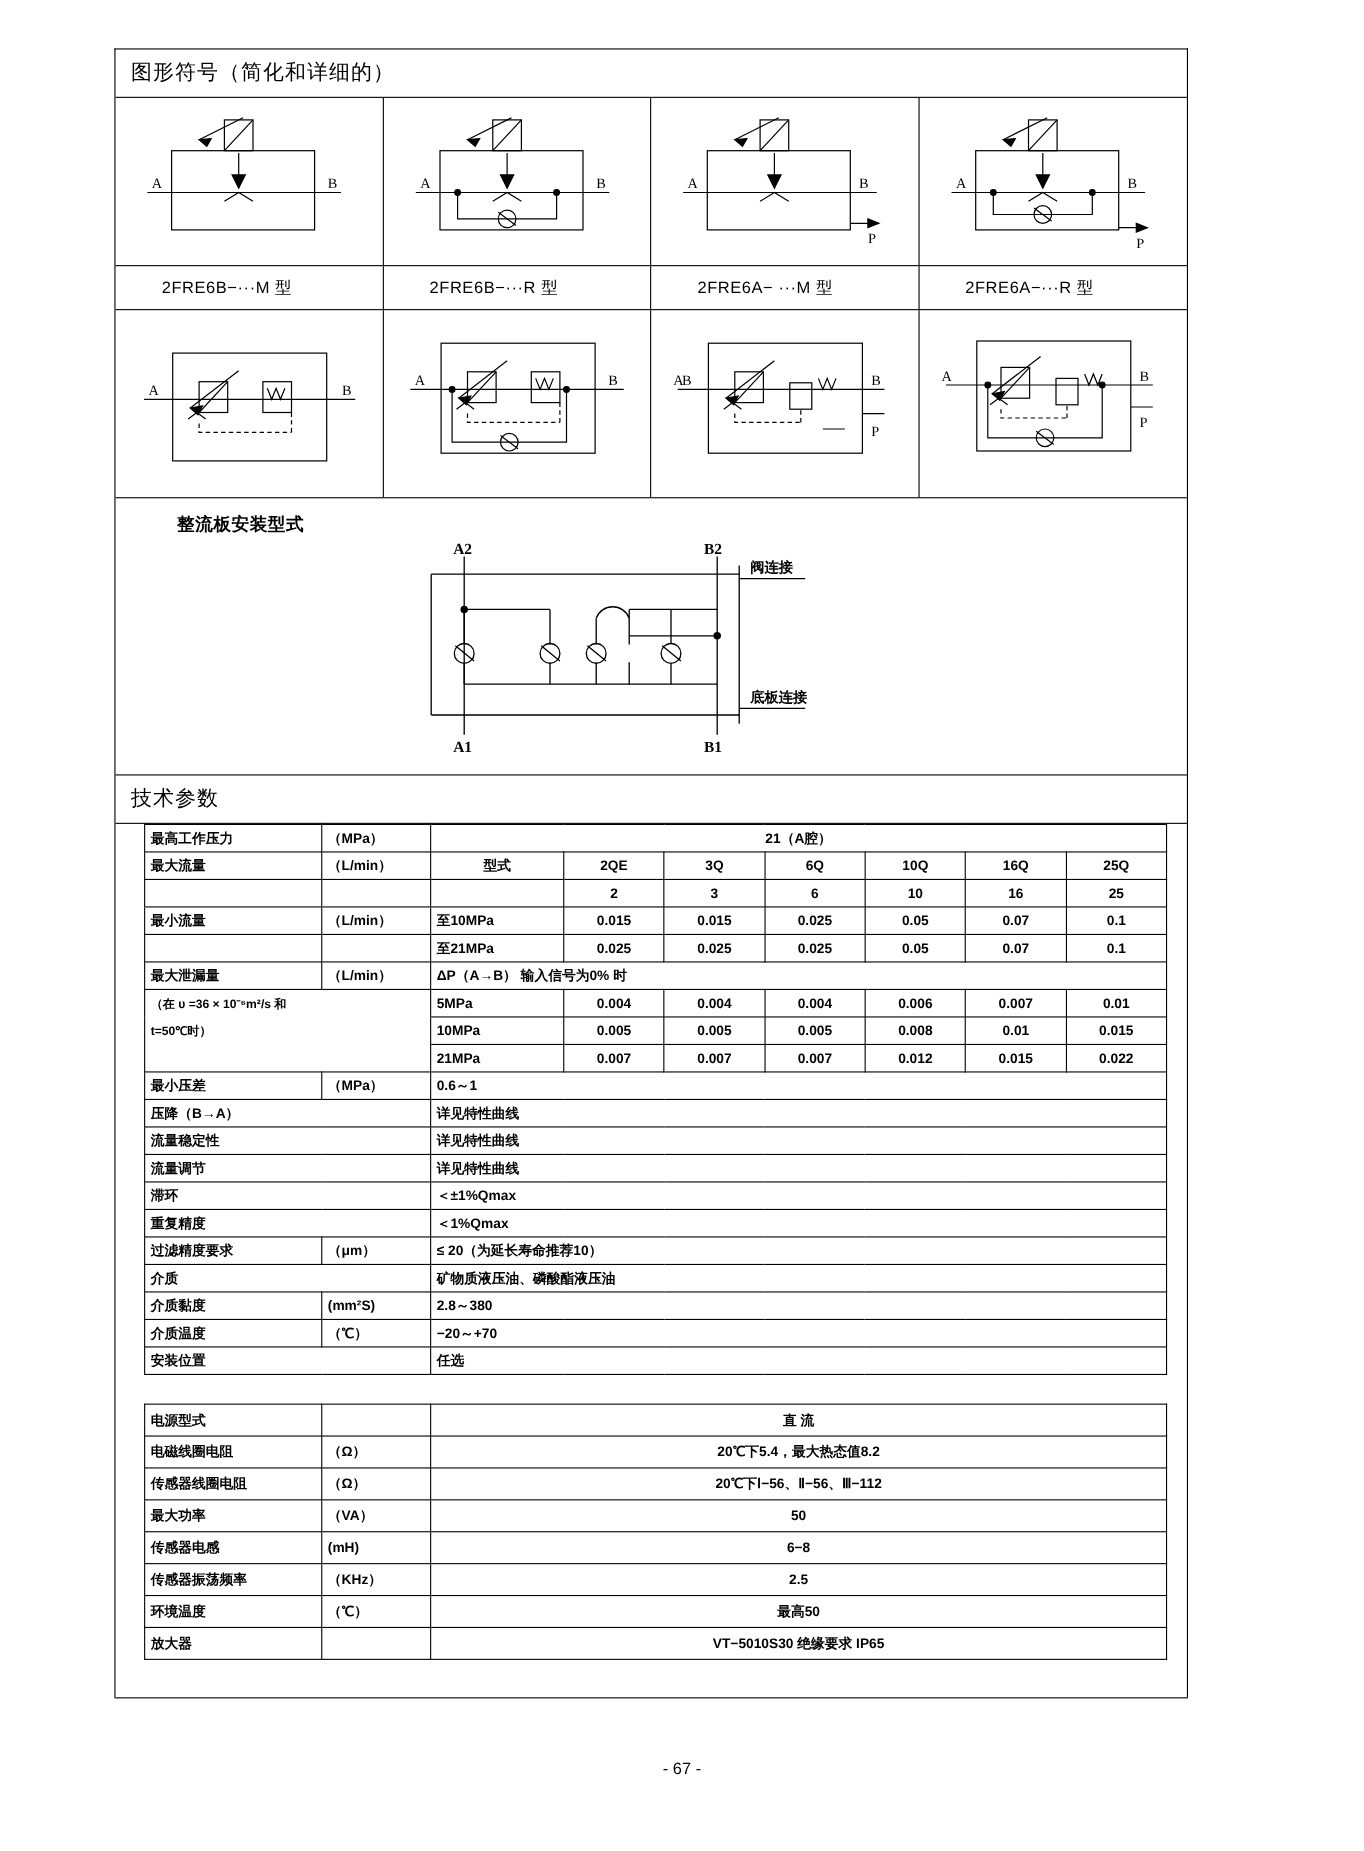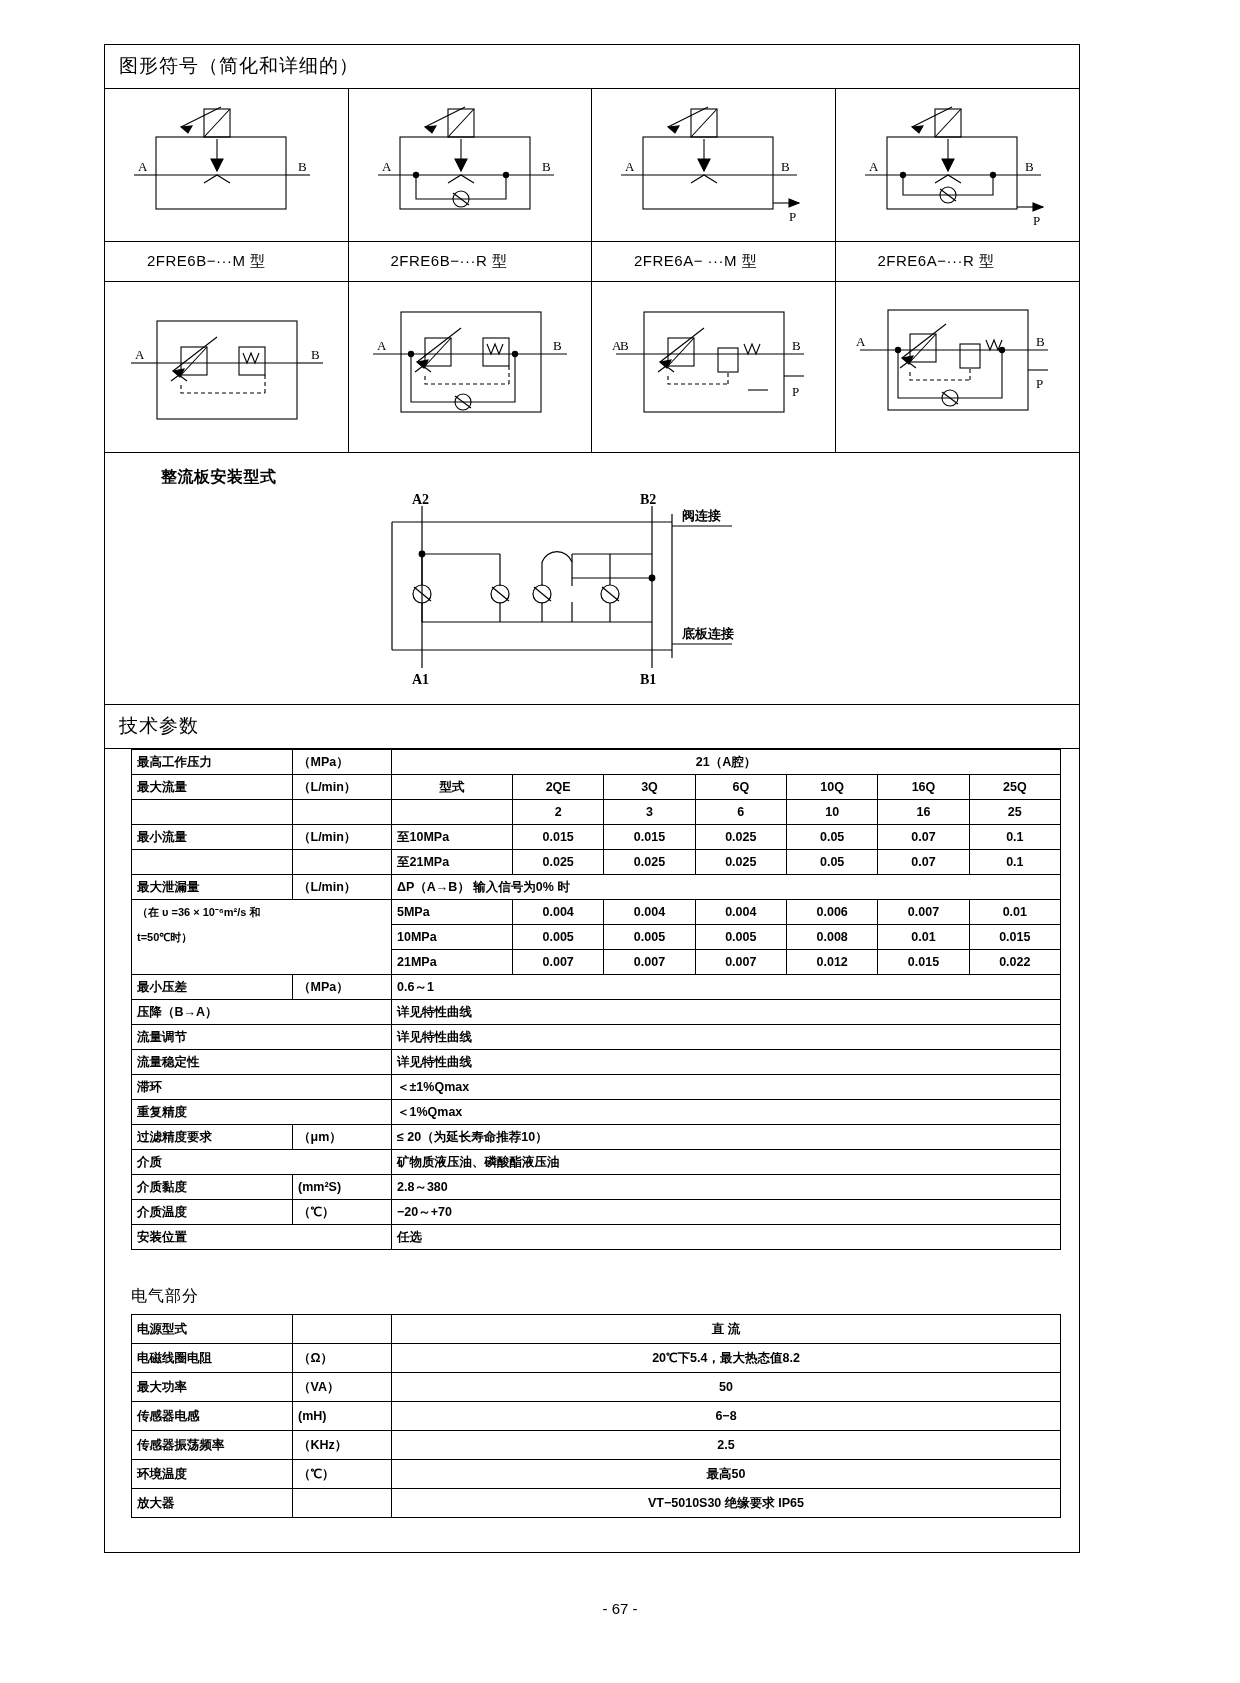--- a/index.html
+++ b/index.html
@@ -494,25 +494,25 @@
         <tr>
           <td>最小压差</td>
           <td>（MPa）</td>
           <td colspan="7">0.6～1</td>
         </tr>
         <tr>
           <td colspan="2">压降（B→A）</td>
           <td colspan="7">详见特性曲线</td>
         </tr>
         <tr>
+          <td colspan="2">流量稳定性</td>
+          <td colspan="7">详见特性曲线</td>
+        </tr>
+        <tr>
           <td colspan="2">流量调节</td>
-          <td colspan="7">详见特性曲线</td>
-        </tr>
-        <tr>
-          <td colspan="2">流量稳定性</td>
           <td colspan="7">详见特性曲线</td>
         </tr>
         <tr>
           <td colspan="2">滞环</td>
           <td colspan="7">＜±1%Qmax</td>
         </tr>
         <tr>
           <td colspan="2">重复精度</td>
           <td colspan="7">＜1%Qmax</td>
         </tr>
@@ -536,34 +536,38 @@
           <td colspan="7">−20～+70</td>
         </tr>
         <tr>
           <td colspan="2">安装位置</td>
           <td colspan="7">任选</td>
         </tr>
       </tbody>
         </table>
 
       <div class="elec-wrap">
-        <div class="sub-title">电气部分</div>
         <table class="el">
           <tbody>
               <tr>
             <td class="lbl">电源型式</td>
             <td class="unit"></td>
             <td class="ctr">直    流</td>
           </tr>
           <tr>
             <td>电磁线圈电阻</td>
             <td>（Ω）</td>
             <td class="ctr">20℃下5.4，最大热态值8.2</td>
           </tr>
           <tr>
+            <td>传感器线圈电阻</td>
+            <td>（Ω）</td>
+            <td class="ctr">20℃下Ⅰ−56、Ⅱ−56、Ⅲ−112</td>
+          </tr>
+          <tr>
             <td>最大功率</td>
             <td>（VA）</td>
             <td class="ctr">50</td>
           </tr>
           <tr>
             <td>传感器电感</td>
             <td>(mH)</td>
             <td class="ctr">6−8</td>
           </tr>
           <tr>

